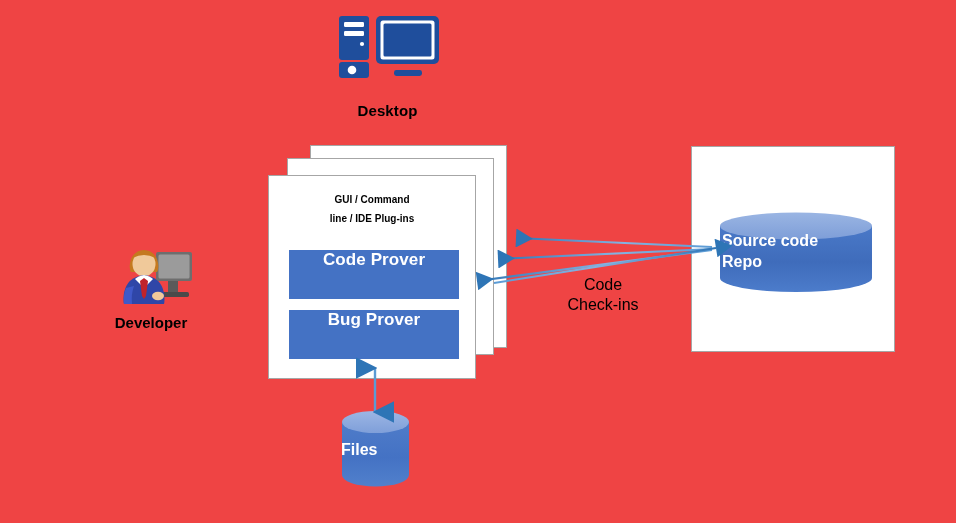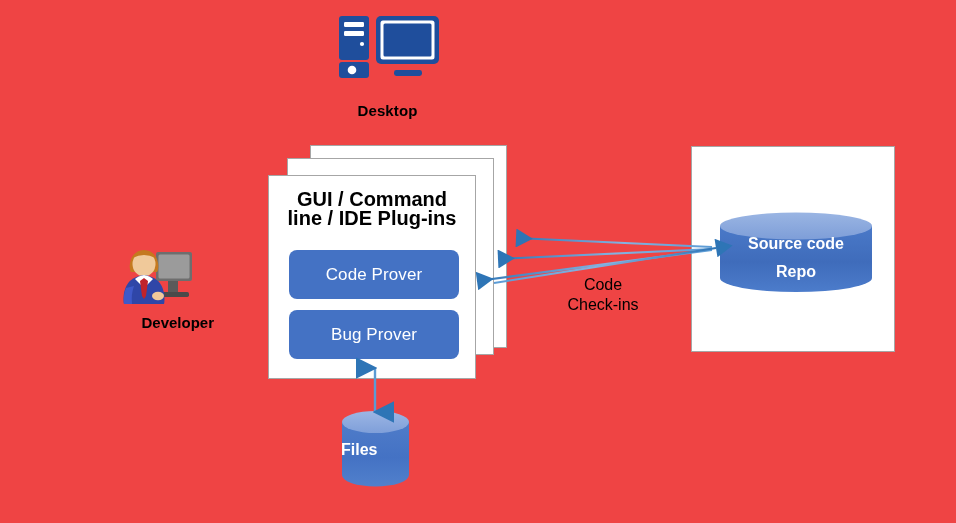--- a/index.html
+++ b/index.html
@@ -27,63 +27,63 @@
     position: absolute; left: 0; top: 88px; width: 115px;
     text-align: center; font-size: 15px; font-weight: bold; color: #000000;
     letter-spacing: 0.1px;
   }
 
   
   #developer-node { left: 96px; top: 244px; width: 110px; height: 90px; }
   #developer-icon { position: absolute; left: 14px; top: 0; width: 85px; height: 62px; }
   #developer-label {
     position: absolute; left: -8px; top: 70px; width: 126px;
-    text-align: right; font-size: 15px; font-weight: bold; color: #000000;
+    text-align: center; font-size: 15px; font-weight: bold; color: #000000;
   }
 
   
   .card {
     background: #ffffff;
     border: 1.6px solid #a6a6a6;
     box-sizing: border-box;
   }
   #card-back-2 { left: 310px; top: 145px; width: 197px; height: 203px; }
   #card-back-1 { left: 287px; top: 158px; width: 207px; height: 197px; }
   #card-front  { left: 268px; top: 175px; width: 208px; height: 204px; }
 
   #plugins-title {
     position: absolute; left: 272px; top: 190px; width: 200px;
-    text-align: center; font-size: 20px; font-weight: bold;
+    text-align: center; font-size: 10px; font-weight: bold;
     color: #000000; line-height: 19px;
   }
 
   .pill {
-    border-radius: 8px;
+    border-radius: 0;
     background: #4472c4;
     color: #ffffff;
     font-size: 17px;
-    font-weight: normal;
+    font-weight: bold;
     display: flex;
-    align-items: center;
+    align-items: flex-start;
     justify-content: center;
     letter-spacing: 0.1px;
   }
   #code-prover-pill { left: 289px; top: 250px; width: 170px; height: 49px; }
   #bug-finder-pill  { left: 289px; top: 310px; width: 170px; height: 49px; }
 
   
   #repo-box {
     left: 691px; top: 146px; width: 204px; height: 206px;
     background: #ffffff; border: 1.6px solid #a6a6a6; box-sizing: border-box;
   }
   #repo-cylinder { left: 719px; top: 212px; width: 154px; height: 80px; }
   #repo-label {
     position: absolute; left: 722px; top: 230px; width: 148px;
-    text-align: center; color: #ffffff; font-size: 16px; font-weight: bold;
-    line-height: 28px; pointer-events: none;
+    text-align: left; color: #ffffff; font-size: 16px; font-weight: bold;
+    line-height: 21px; pointer-events: none;
   }
 
   
   #files-cylinder { left: 341px; top: 410px; width: 69px; height: 78px; }
   #files-label {
     position: absolute; left: 341px; top: 441px; width: 69px;
     text-align: left; color: #ffffff; font-size: 16px; font-weight: bold;
     pointer-events: none;
   }
 

